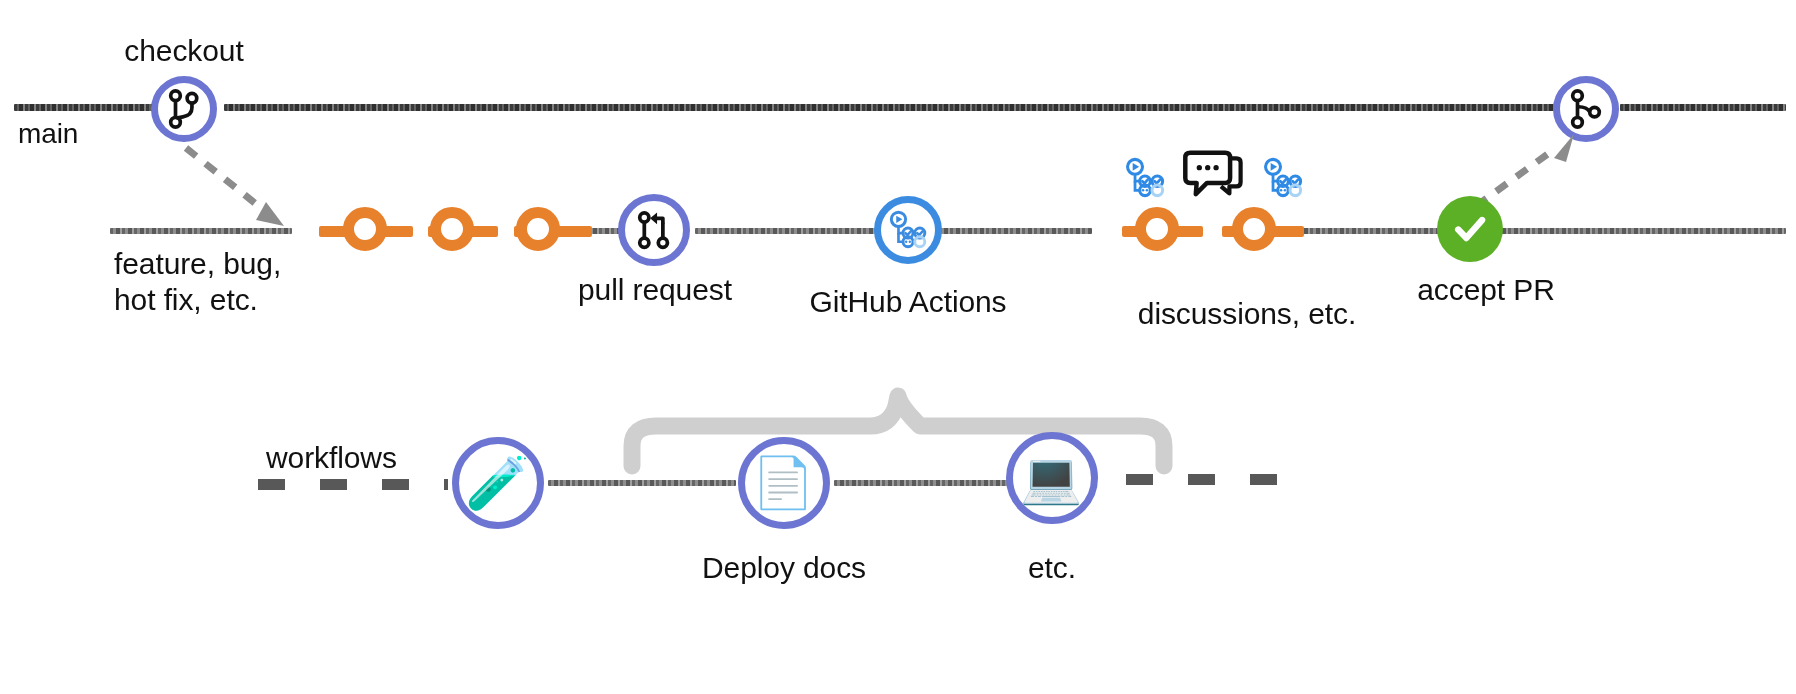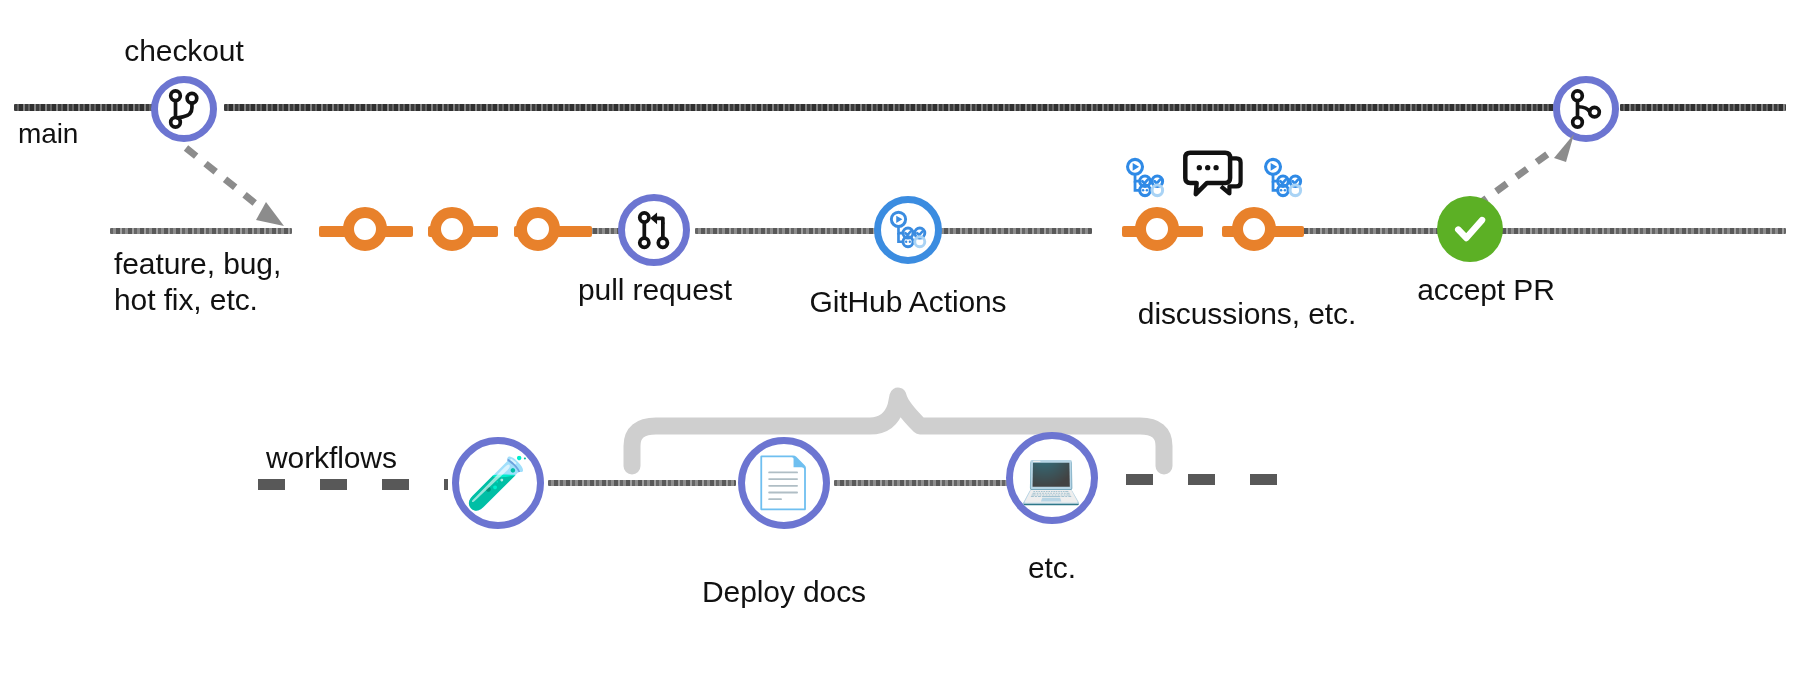--- a/index.html
+++ b/index.html
@@ -294,21 +294,21 @@
 
   <div class="ring purple" style="left:452px; top:437px; width:92px; height:92px;">
     <span class="emoji" style="font-size:52px;">🧪</span>
   </div>
 
   <div class="rail soft" style="left:548px; top:480px; width:188px;"></div>
 
   <div class="ring purple" style="left:738px; top:437px; width:92px; height:92px;">
     <span class="emoji" style="font-size:50px;">📄</span>
   </div>
-  <div class="label" style="left:688px; top:550px; width:192px;margin-top:24px;">Deploy docs</div>
+  <div class="label" style="left:688px; top:550px; width:192px;">Deploy docs</div>
 
   <div class="rail soft" style="left:834px; top:480px; width:176px;"></div>
 
   <div class="ring purple" style="left:1006px; top:432px; width:92px; height:92px;">
     <span class="emoji" style="font-size:50px;">💻</span>
   </div>
   <div class="label" style="left:1002px; top:550px; width:100px;">etc.</div>
 
   <div class="dashrow" style="left:1126px; top:474px; width:152px;"></div>
 

